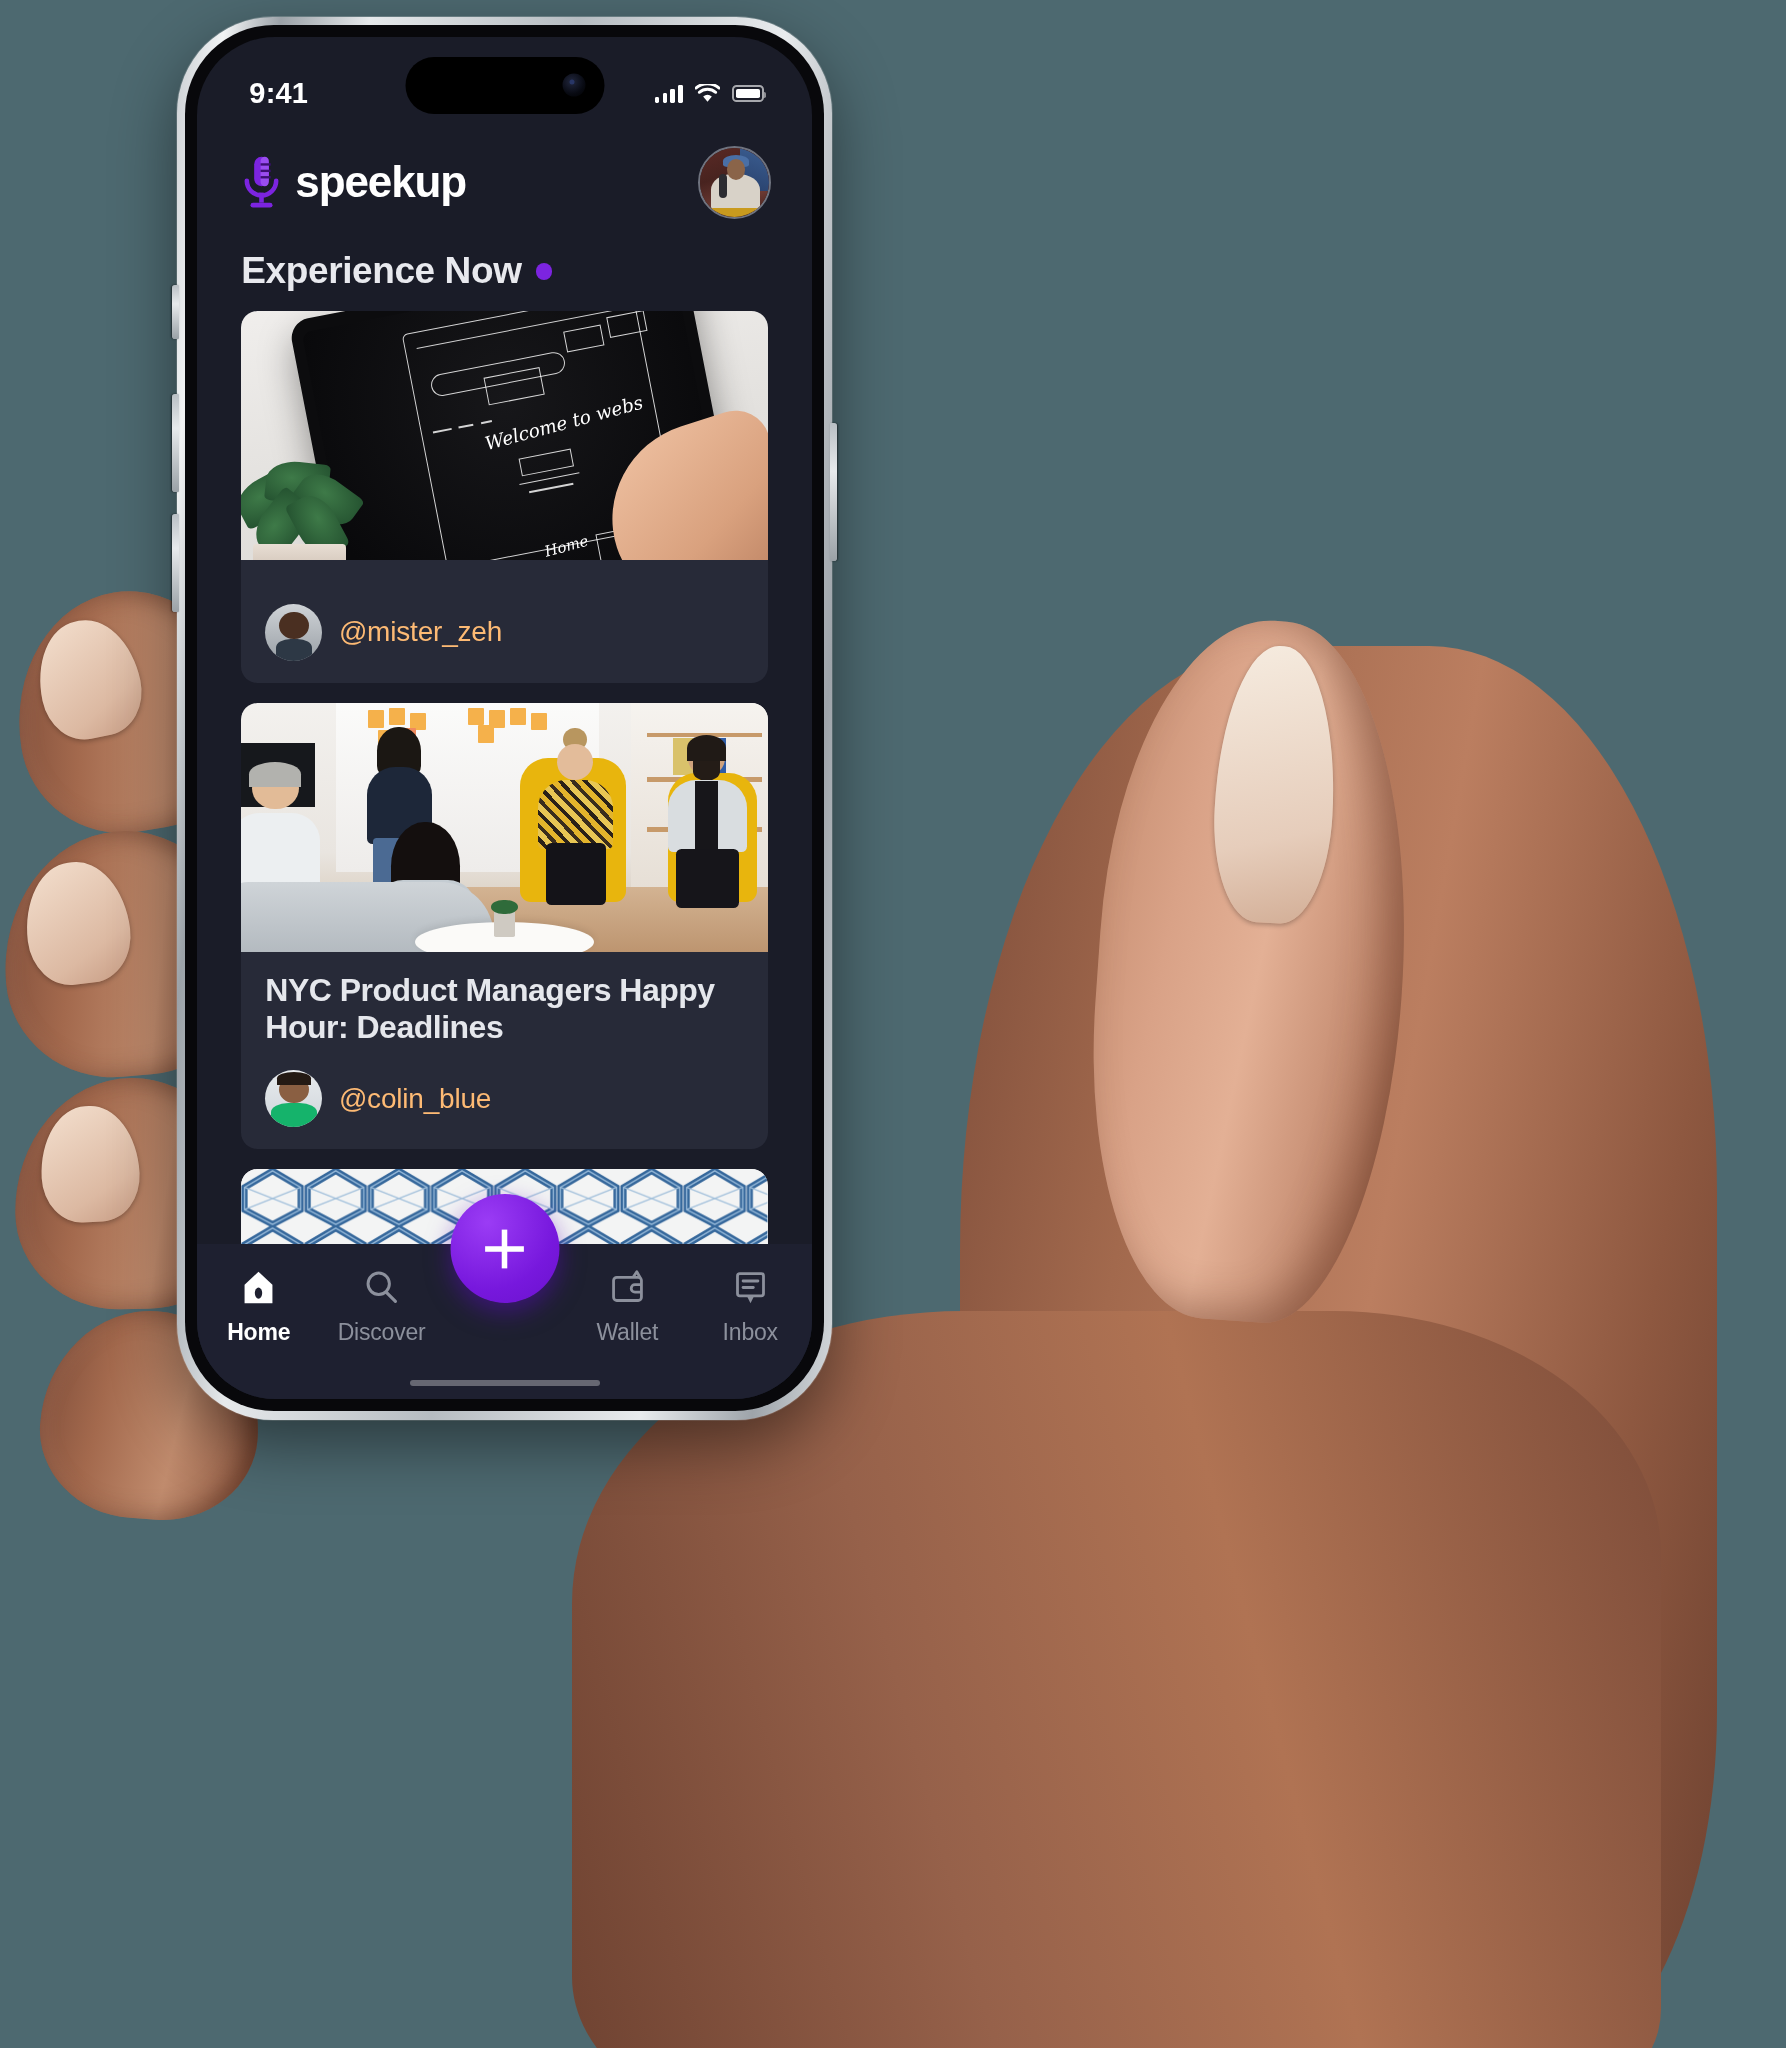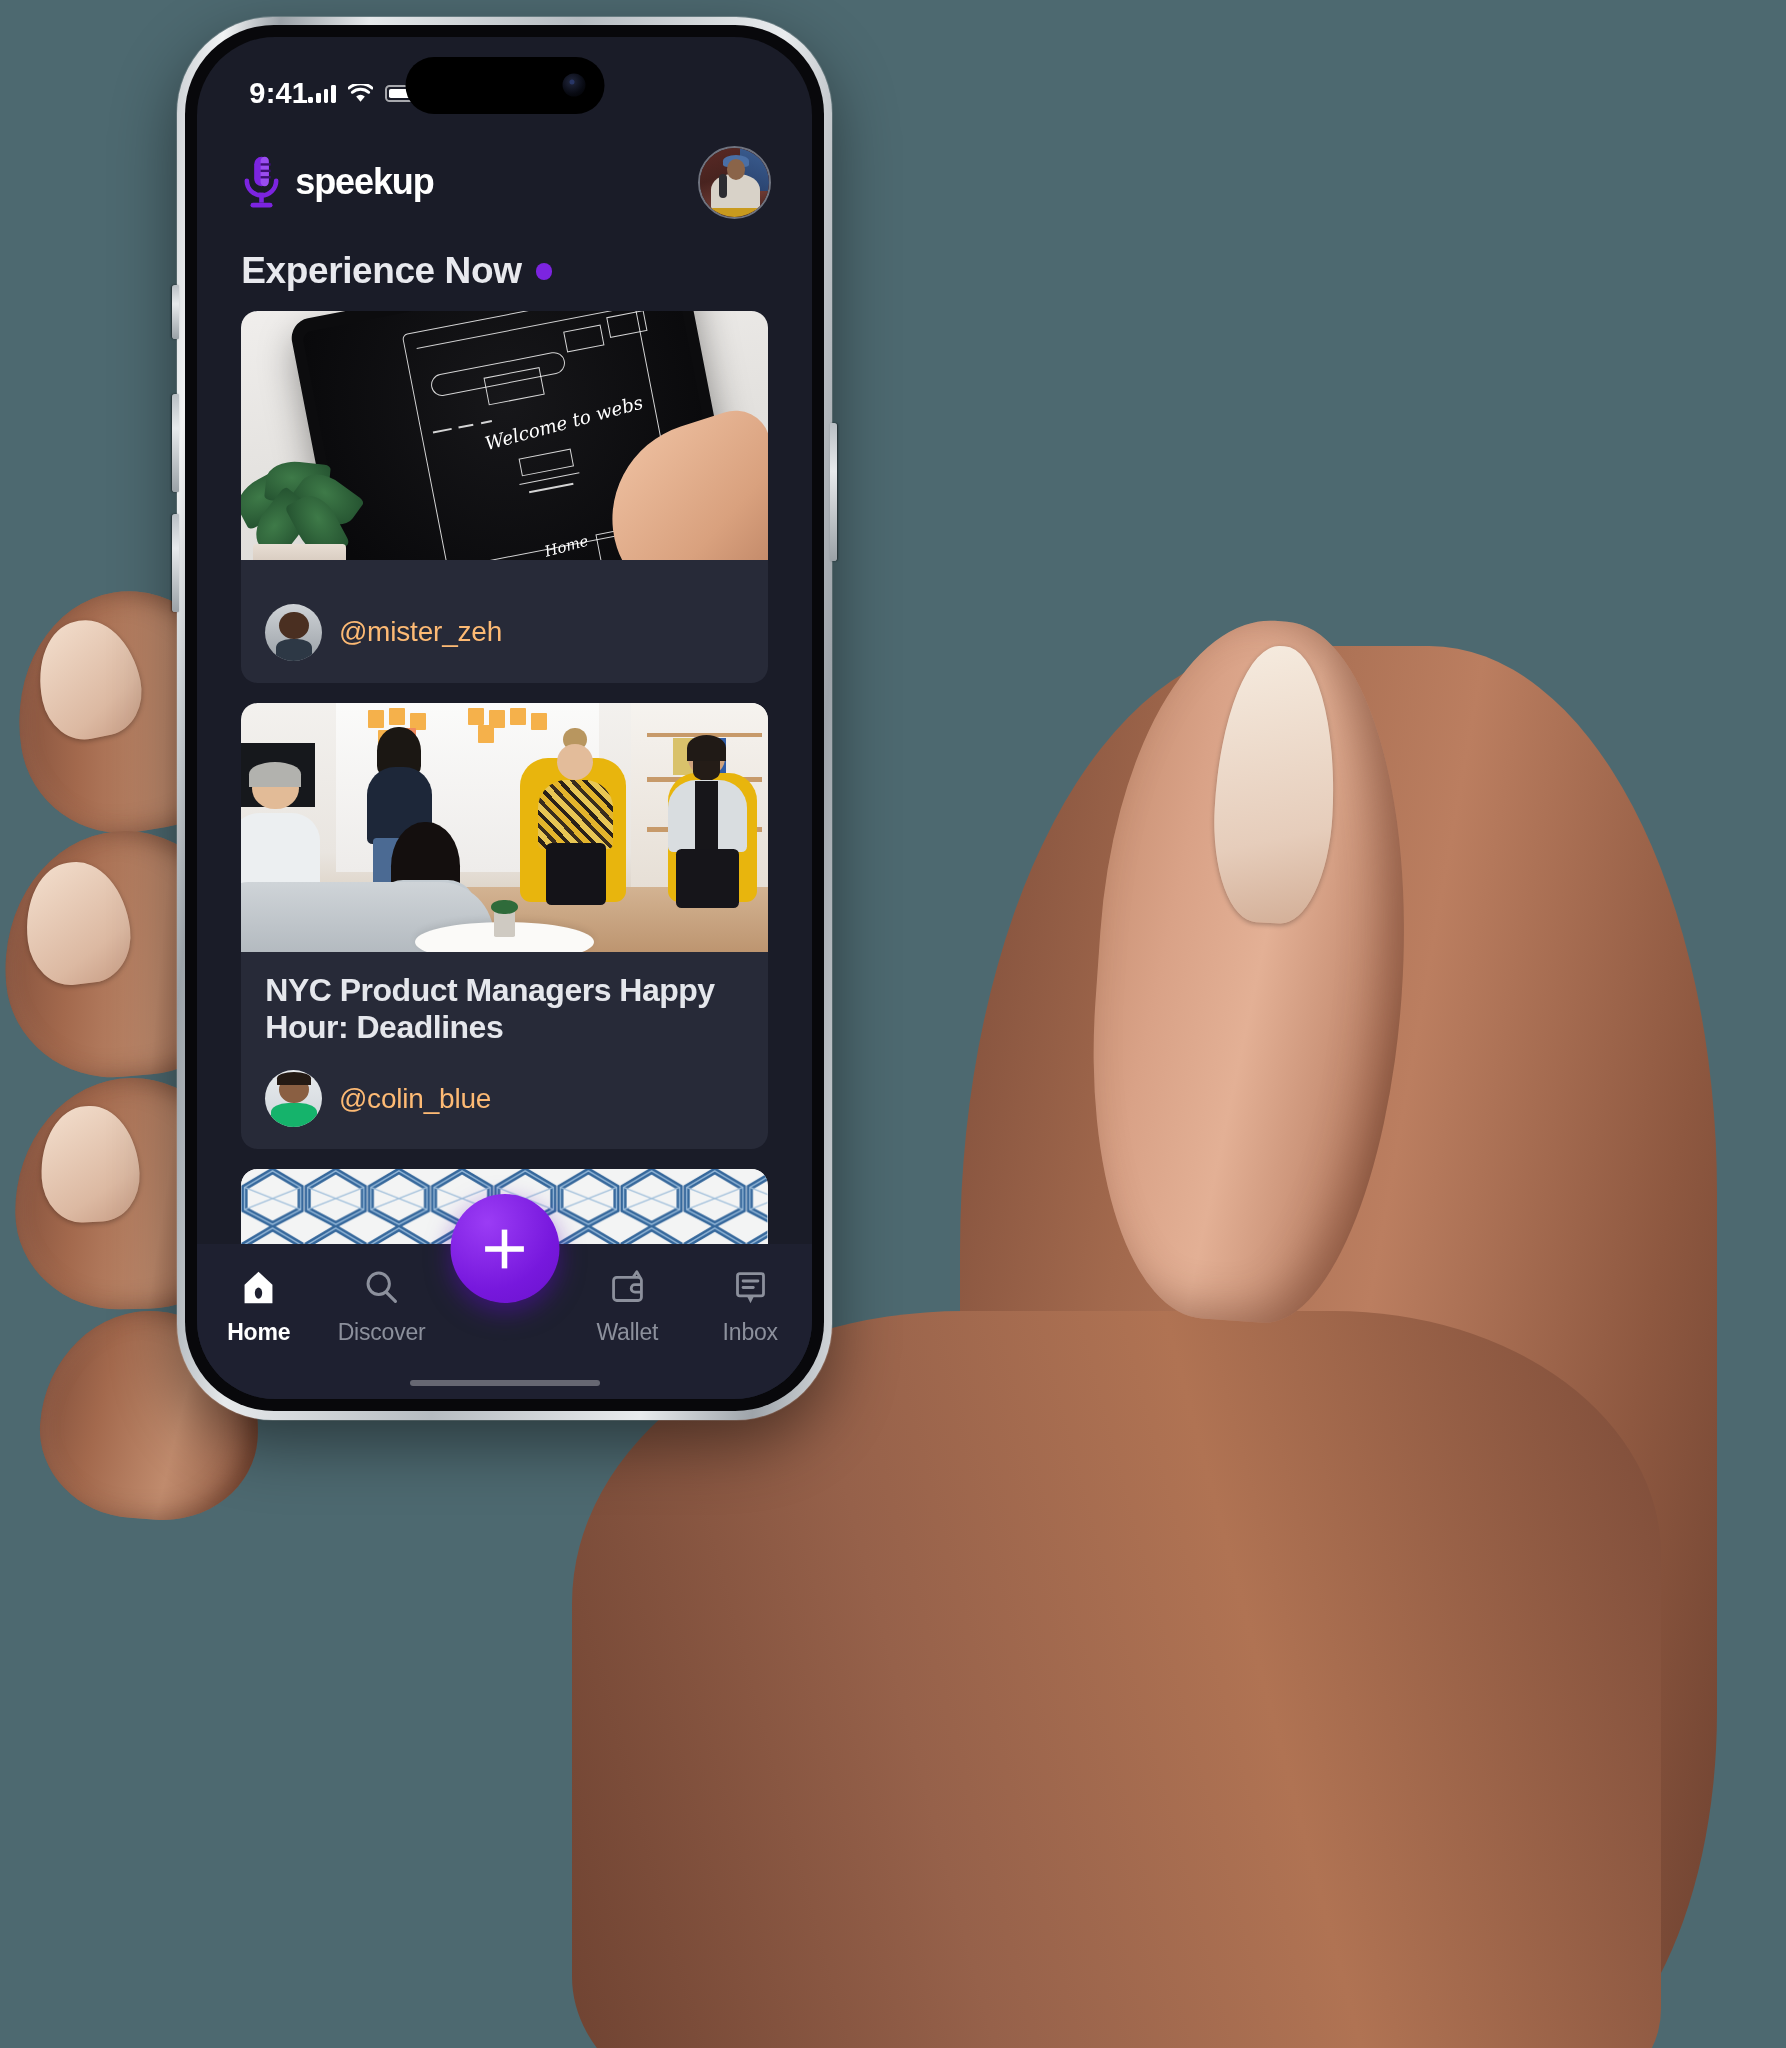--- a/index.html
+++ b/index.html
@@ -83,20 +83,21 @@
     border-radius: 0.9px 2.8px 2.8px 0.9px;
     box-shadow: 0.9px 0 1.8px rgba(0,0,0,.5);
   }
 
   
   #status-bar {
     position: relative;
     height: 89px;
     display: flex;
     align-items: center;
+    justify-content: space-between;
     padding: 24px 48px 0 52px;
     color: #fff;
   }
   #status-time {
     font-size: 29px;
     font-weight: 700;
     letter-spacing: 0.2px;
   }
   #status-icons { display: flex; align-items: center; gap: 12px; }
 
@@ -150,21 +151,21 @@
 
   
   #app-header {
     display: flex;
     align-items: center;
     justify-content: space-between;
     padding: 20px 41px 14.8px 44px;
   }
   #brand { display: flex; align-items: center; gap: 13px; }
   #brand-name {
-    font-size: 36px;
+    font-size: 44px;
     font-weight: 700;
     color: #fff;
     letter-spacing: -1.1px;
     line-height: 1;
   }
   #mic-icon { width: 41px; height: 55px; flex: 0 0 auto; }
 
   #profile-avatar {
     width: 73px; height: 73px;
     border-radius: 50%;

